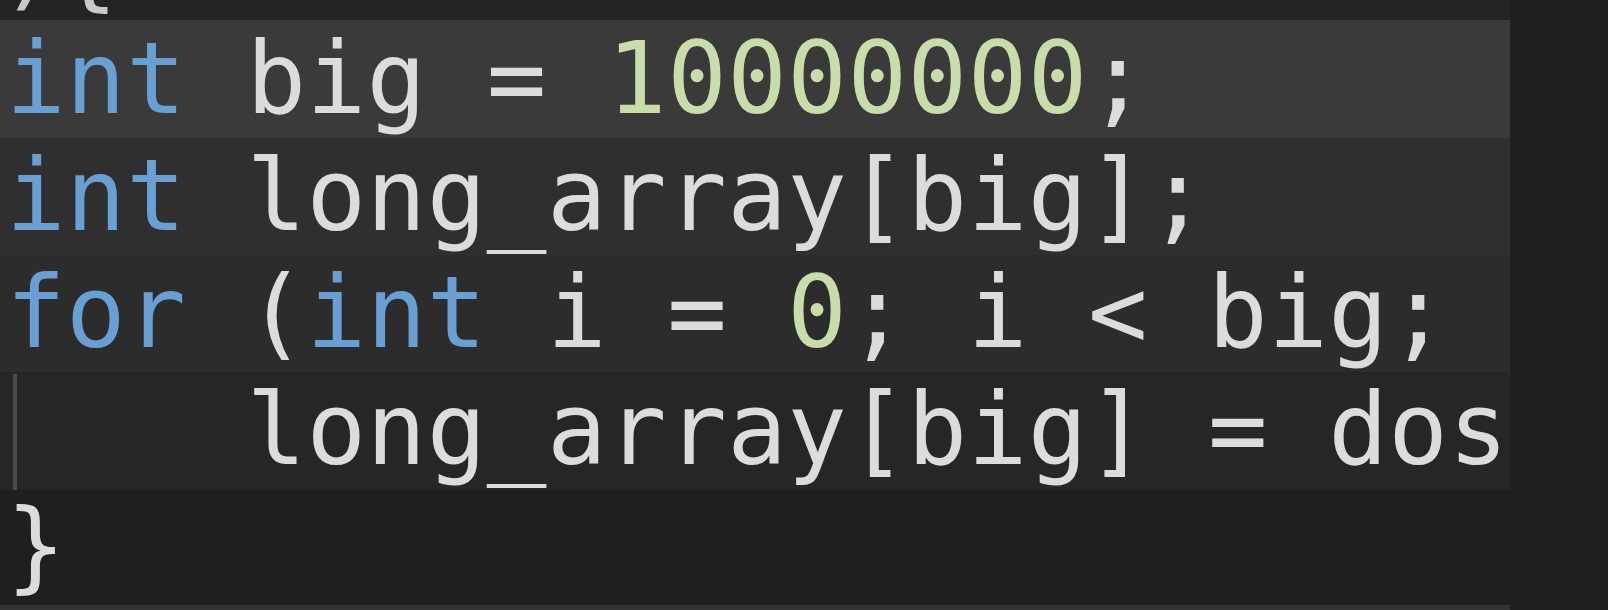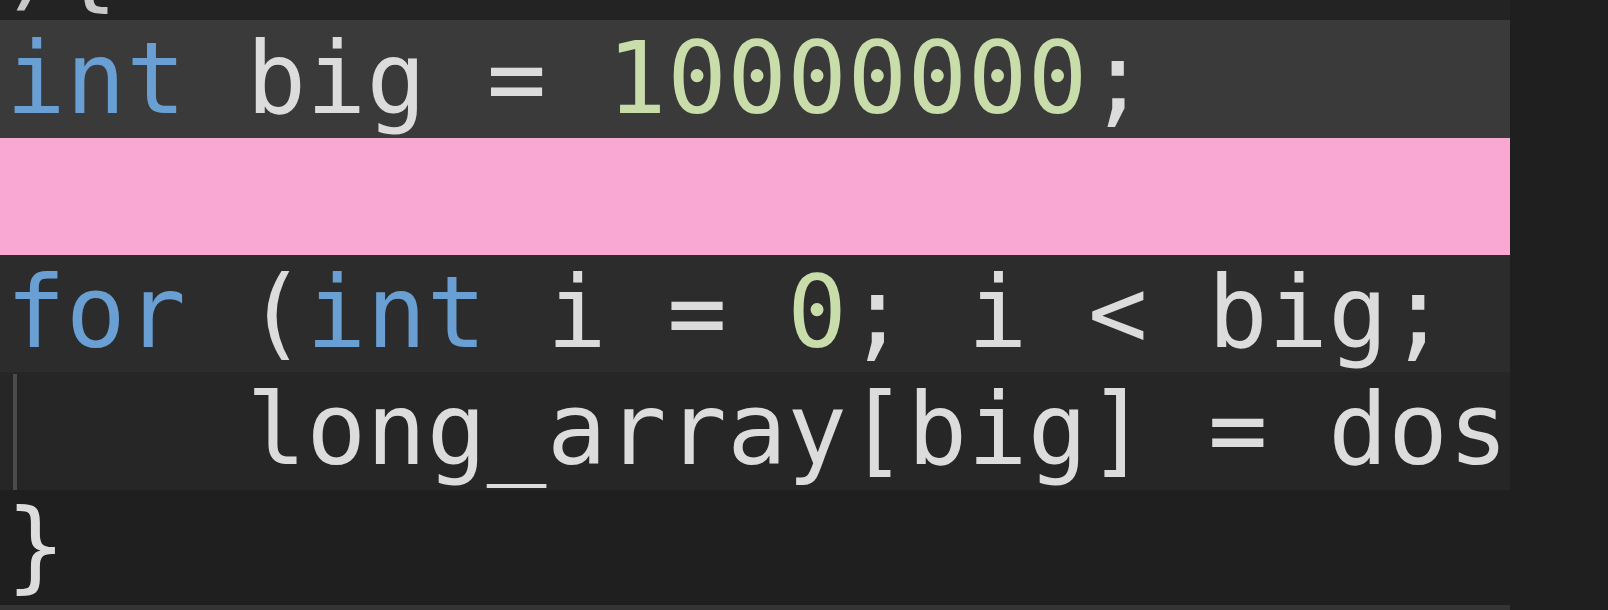--- a/index.html
+++ b/index.html
@@ -5,21 +5,21 @@
   html, body {
     margin: 0;
     padding: 0;
     background: #1f1f1f;
   }
   #screen {
     position: relative;
     width: 1510px;
     height: 610px;
     overflow: hidden;
-    background: #f9a8d4;
+    background: #0f766e;
     font-family: "DejaVu Sans Mono", "Liberation Mono", monospace;
   }
 
   
   .clip-strip {
     position: absolute;
     left: 0;
     top: 0;
     width: 1608px;
     height: 20px;
@@ -99,20 +99,23 @@
 <div id="screen">
 
   <div class="clip-strip">
     <div class="ghost">){</div>
   </div>
 
   <div class="row" id="row1">
     <div class="code"><span class="tok-kw">int</span><span class="tok-plain"> big = </span><span class="tok-num">10000000</span><span class="tok-plain">;</span></div>
   </div>
 
+  <div class="row" id="row2">
+    <div class="code"><span class="tok-kw">int</span><span class="tok-plain"> long_array[big];</span></div>
+  </div>
 
   <div class="row" id="row3">
     <div class="code"><span class="tok-kw">for</span><span class="tok-plain"> (</span><span class="tok-kw">int</span><span class="tok-plain"> i = </span><span class="tok-num">0</span><span class="tok-plain">; i &lt; big; i ++) {</span></div>
   </div>
 
   <div class="row" id="row4">
     <div class="code"><span class="tok-plain">    long_array[big] = dostuff(i);</span></div>
   </div>
 
   <div class="indent-guide"></div>

